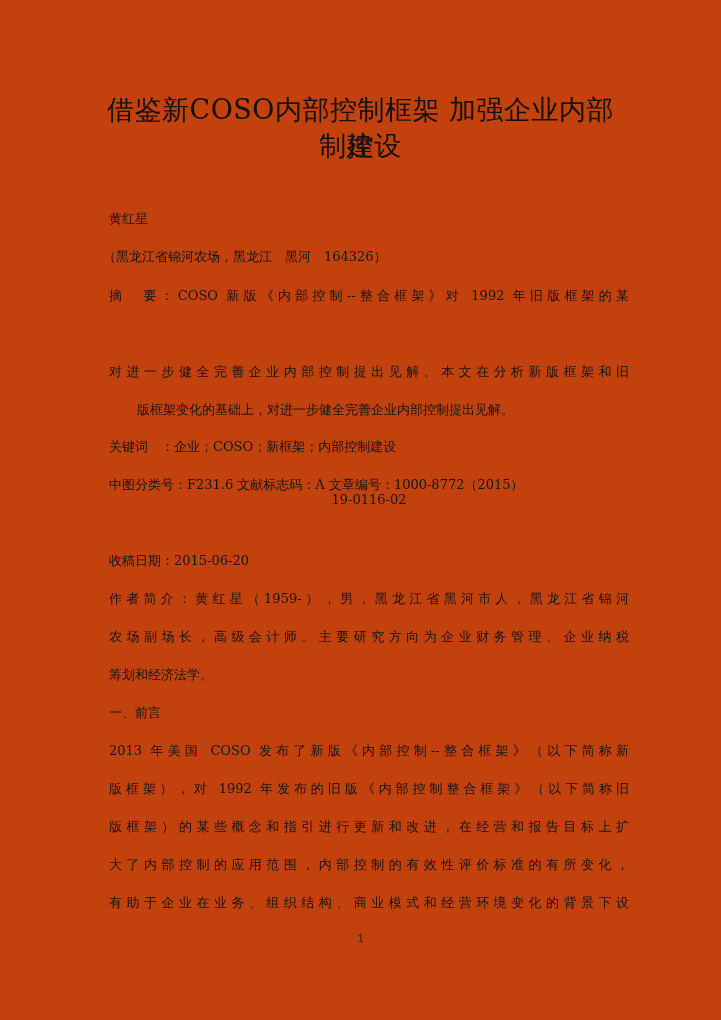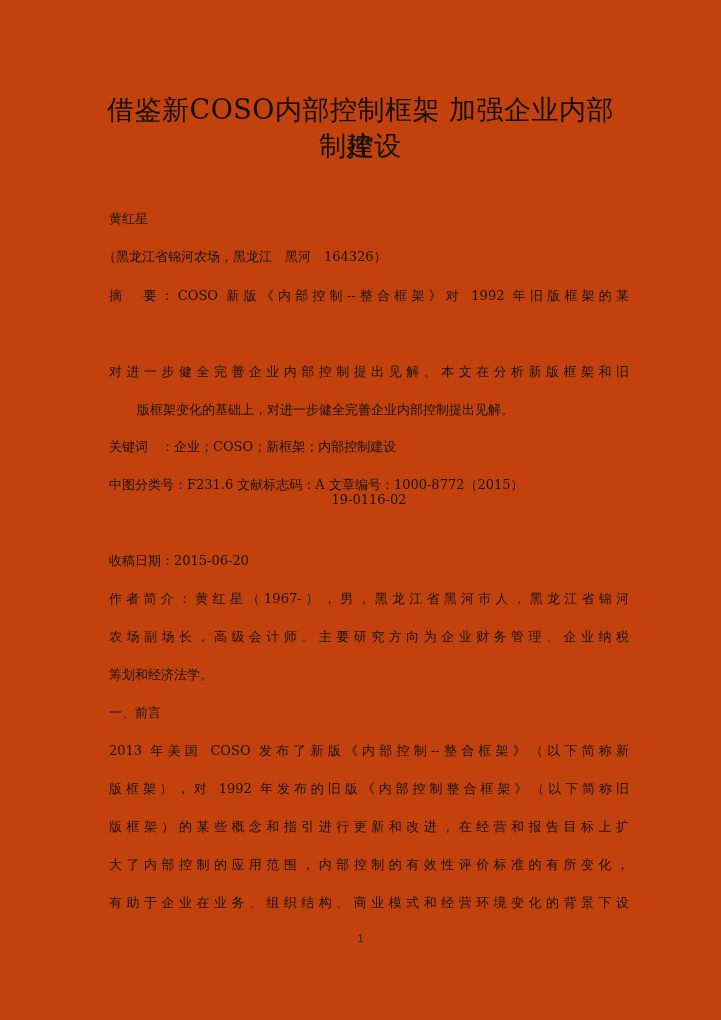--- a/index.html
+++ b/index.html
@@ -26,21 +26,21 @@
 
   <div class="line justify" style="top:286px;">摘　要：COSO 新版《内部控制--整合框架》对 1992 年旧版框架的某</div>
   <div class="line justify" style="top:362px;">对进一步健全完善企业内部控制提出见解。本文在分析新版框架和旧</div>
   <div class="line" style="top:400px;margin-left:28px;">版框架变化的基础上，对进一步健全完善企业内部控制提出见解。</div>
 
   <div class="line" style="top:437px;">关键词　：企业；COSO；新框架；内部控制建设</div>
   <div class="line" style="top:475px;">中图分类号：F231.6 文献标志码：A 文章编号：1000-8772（2015）</div>
   <div class="line" style="top:490px;text-align:center;">19-0116-02</div>
   <div class="line" style="top:551px;">收稿日期：2015-06-20</div>
 
-  <div class="line justify" style="top:589px;">作者简介：黄红星（1967-），男，黑龙江省黑河市人，黑龙江省锦河</div>
+  <div class="line justify" style="top:589px;">作者简介：黄红星（1959-），男，黑龙江省黑河市人，黑龙江省锦河</div>
   <div class="line justify" style="top:627px;">农场副场长，高级会计师。主要研究方向为企业财务管理、企业纳税</div>
   <div class="line" style="top:665px;">筹划和经济法学。</div>
 
   <div class="line" style="top:703px;">一、前言</div>
 
   <div class="line justify" style="top:741px;">2013 年美国 COSO 发布了新版《内部控制--整合框架》（以下简称新</div>
   <div class="line justify" style="top:779px;">版框架），对 1992 年发布的旧版《内部控制整合框架》（以下简称旧</div>
   <div class="line justify" style="top:817px;">版框架）的某些概念和指引进行更新和改进，在经营和报告目标上扩</div>
   <div class="line justify" style="top:855px;">大了内部控制的应用范围，内部控制的有效性评价标准的有所变化，</div>
   <div class="line justify" style="top:893px;">有助于企业在业务、组织结构、商业模式和经营环境变化的背景下设</div>

